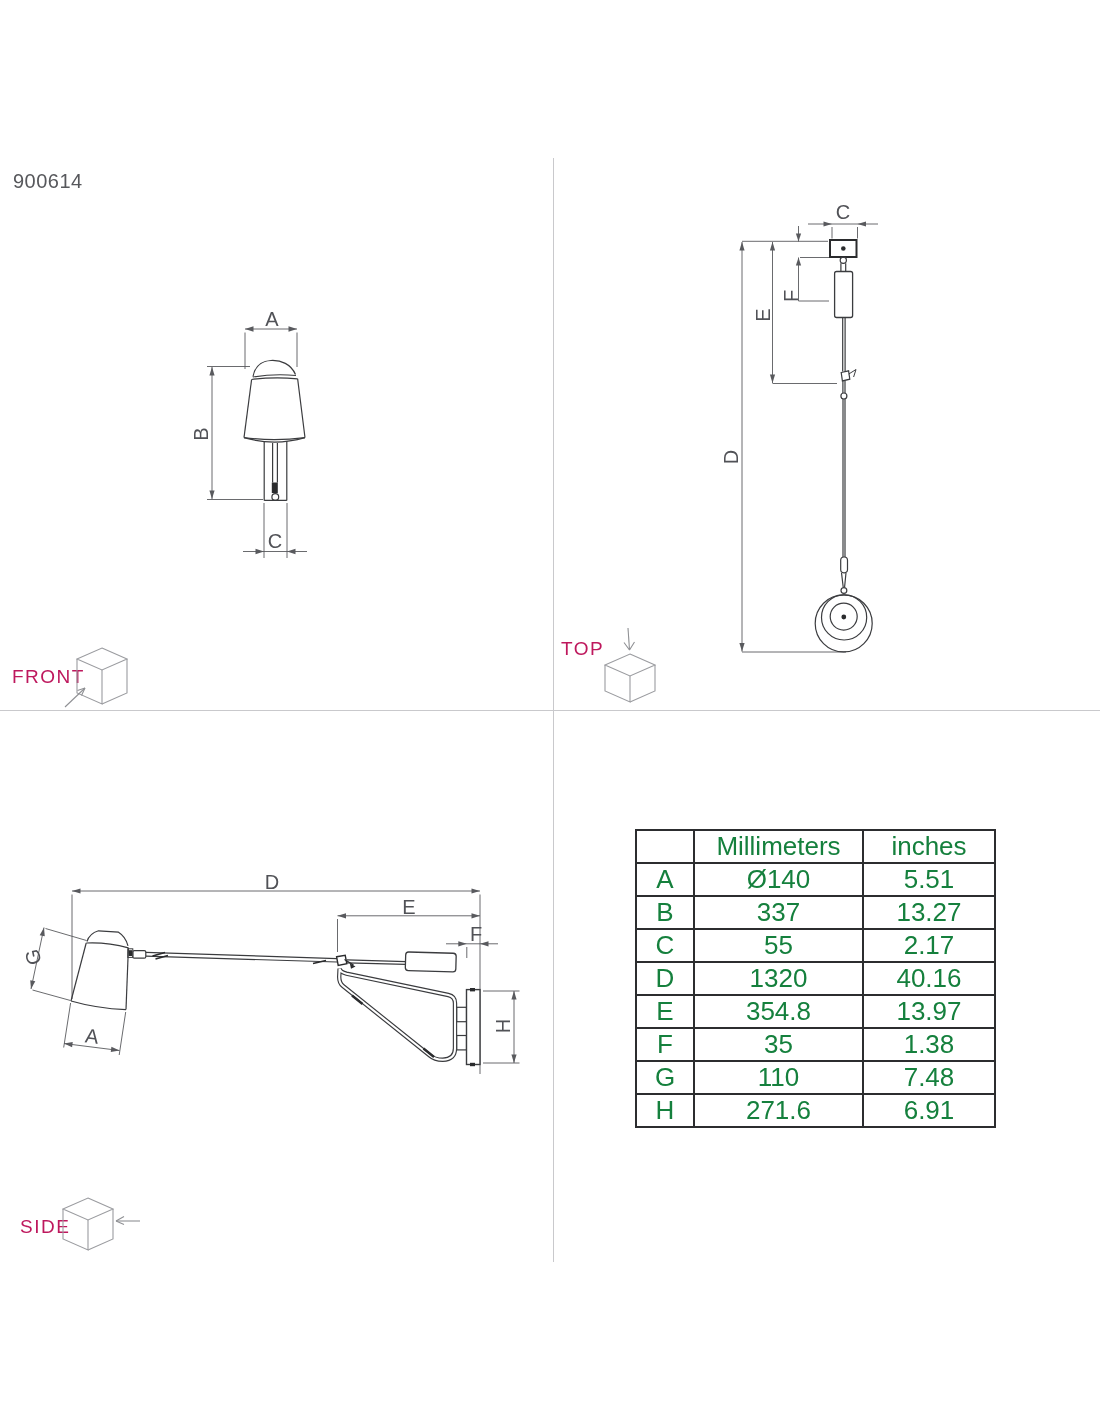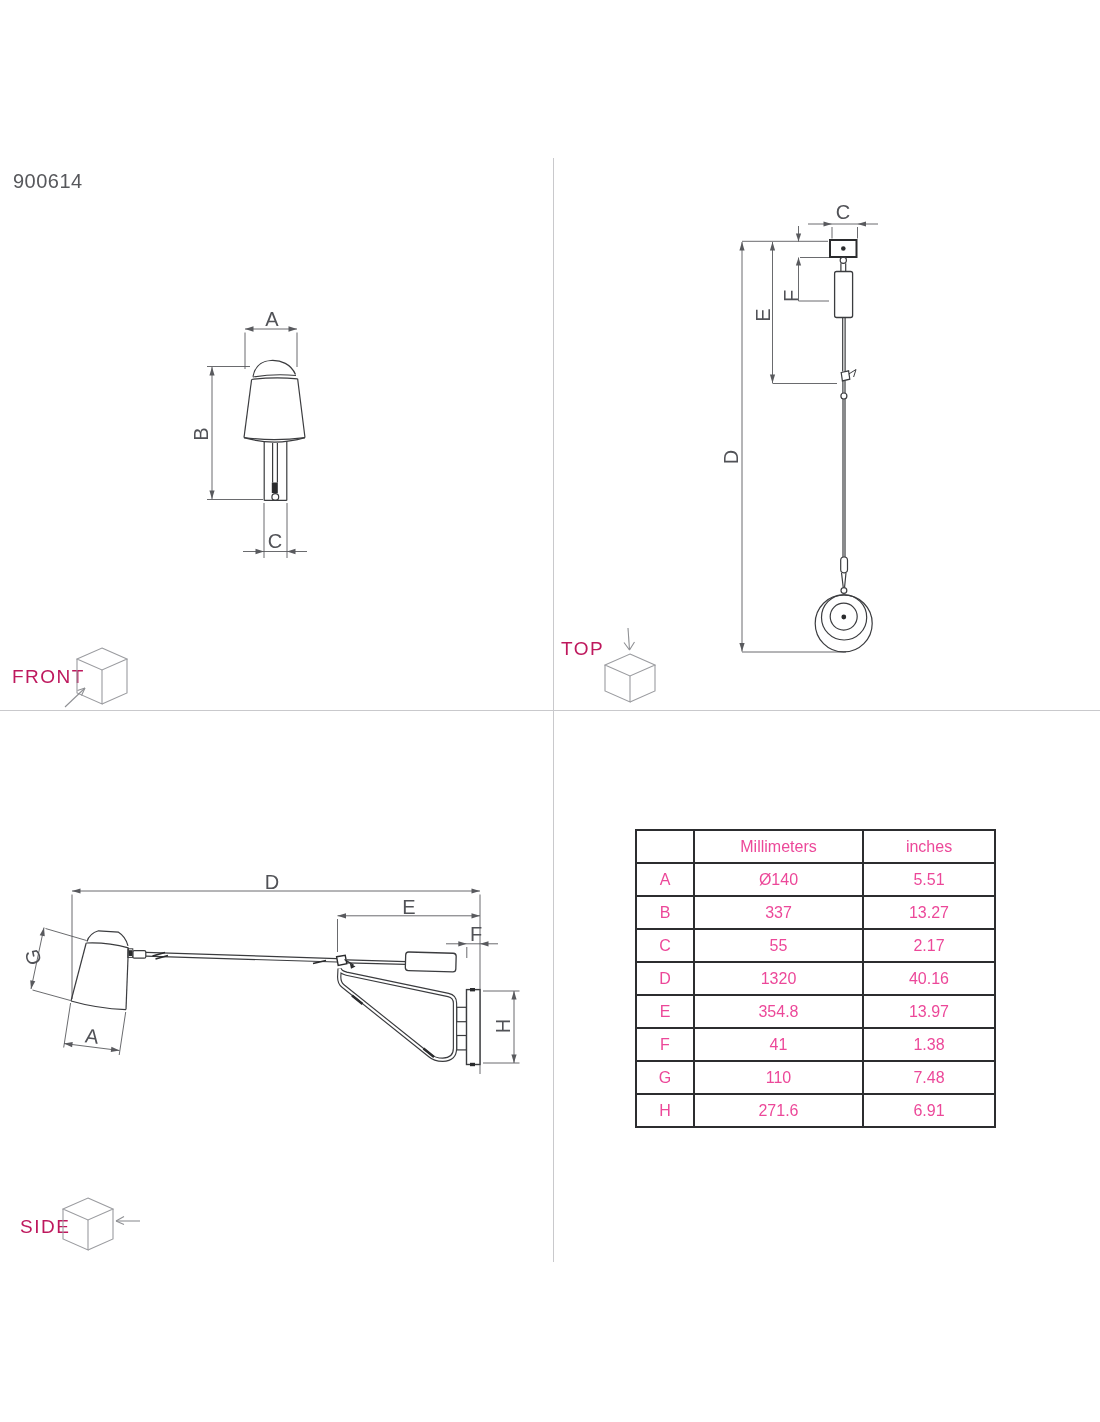--- a/index.html
+++ b/index.html
@@ -19,21 +19,21 @@
   .viewlabel{
     position:absolute;font-size:19px;color:#be185d;letter-spacing:1.5px;line-height:1;
     white-space:nowrap;
   }
   .prodcode{
     position:absolute;font-size:20px;color:#57585c;letter-spacing:0.5px;line-height:1;
   }
   table.dims{
     position:absolute;left:635px;top:829px;width:359px;height:299px;
     border-collapse:collapse;table-layout:fixed;
-    font-size:16px;color:#ec4899;
+    font-size:26px;color:#15803d;
   }
   table.dims td,table.dims th{
     border:2px solid #2c2d2f;text-align:center;vertical-align:middle;
     font-weight:normal;padding:0;
   }
   svg{display:block;}
 </style>
 </head>
 <body>
 
@@ -296,21 +296,21 @@
         <td>1320</td>
         <td>40.16</td>
       </tr>
       <tr>
         <td>E</td>
         <td>354.8</td>
         <td>13.97</td>
       </tr>
       <tr>
         <td>F</td>
-        <td>41</td>
+        <td>35</td>
         <td>1.38</td>
       </tr>
       <tr>
         <td>G</td>
         <td>110</td>
         <td>7.48</td>
       </tr>
       <tr>
         <td>H</td>
         <td>271.6</td>

